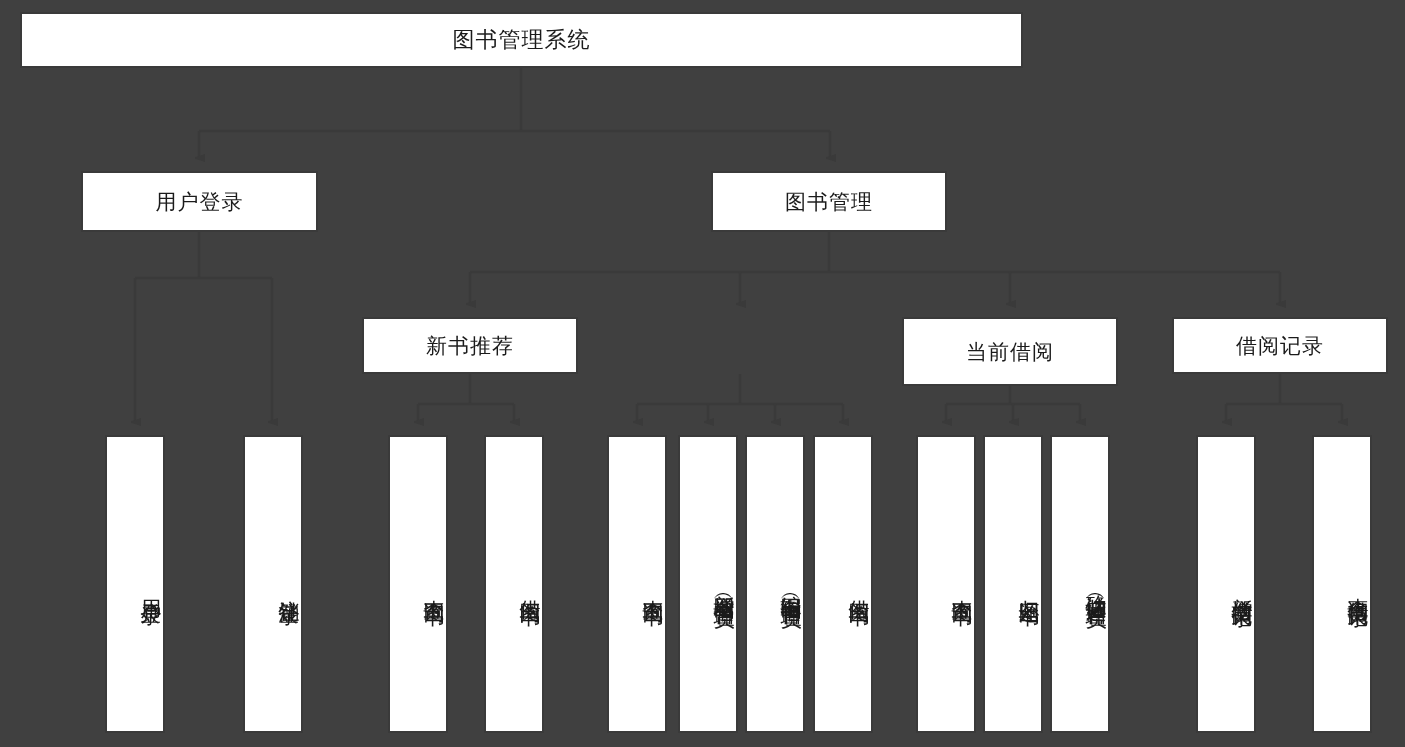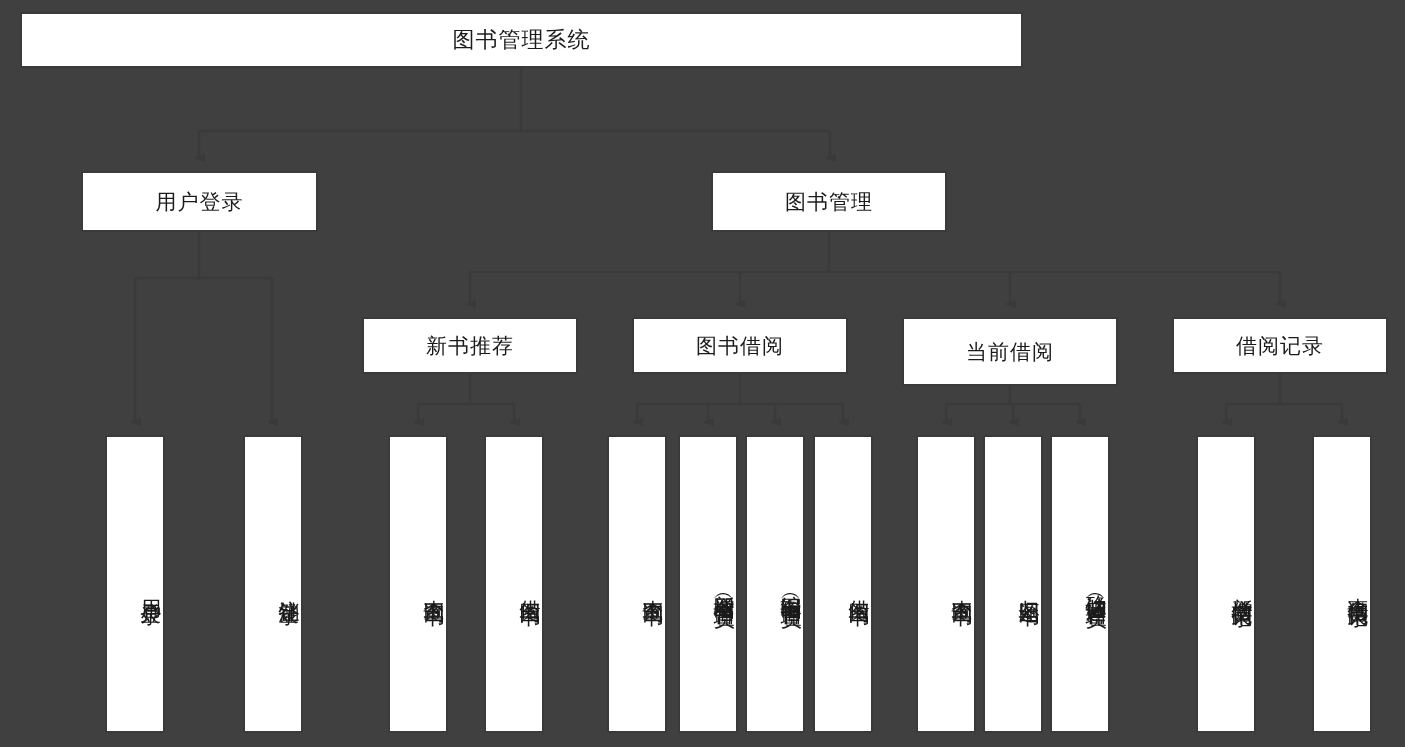--- a/index.html
+++ b/index.html
@@ -132,23 +132,20 @@
   <div class="node horiz" style="left:81px; top:171px; width:237px; height:61px;">
     <span>用户登录</span>
   </div>
   <div class="node horiz" style="left:362px; top:317px; width:216px; height:57px;">
     <span>新书推荐</span>
   </div>
 
   <div class="node horiz" style="left:711px; top:171px; width:236px; height:61px;">
     <span>图书管理</span>
   </div>
-  <div class="node horiz" style="left:632px; top:317px; width:216px; height:57px;">
-    <span>图书借阅</span>
-  </div>
   <div class="node horiz" style="left:902px; top:317px; width:216px; height:69px;">
     <span>当前借阅</span>
   </div>
   <div class="node horiz" style="left:1172px; top:317px; width:216px; height:57px;align-items:center;">
     <span>借阅记录</span>
   </div>
 
   <div class="node vert" style="left:105px; top:435px; width:60px; height:298px;">
     <span class="vtext">用户登录</span>
   </div>

